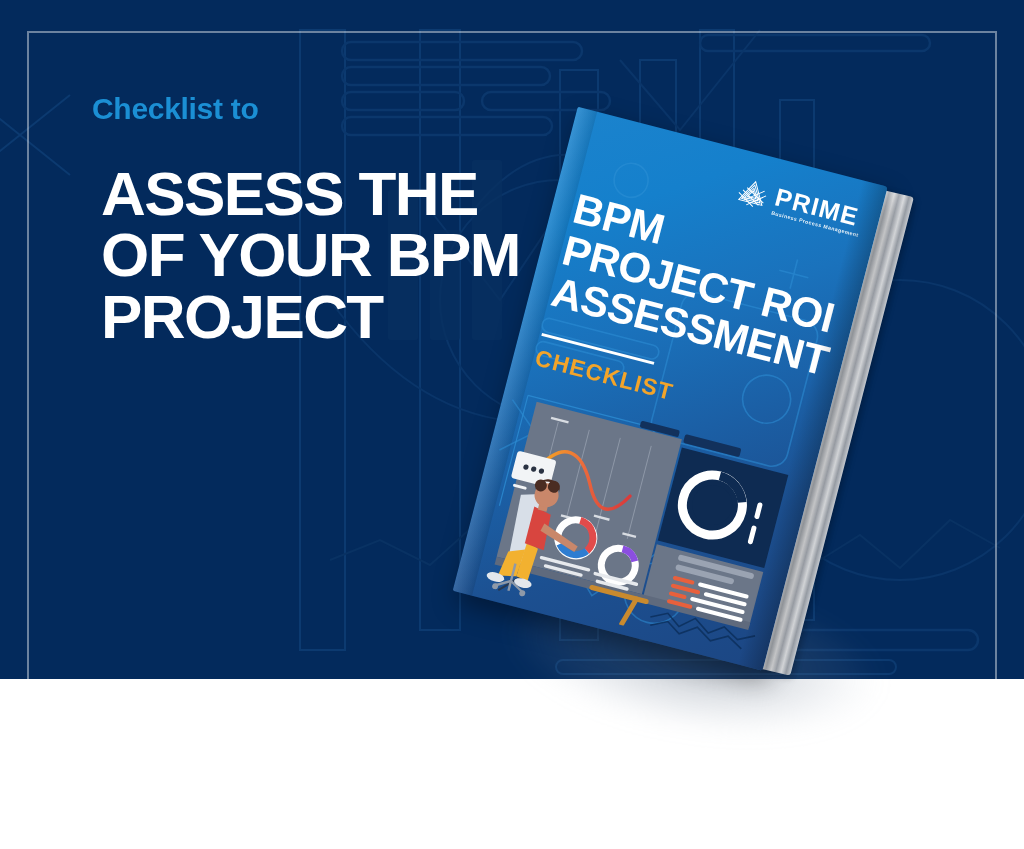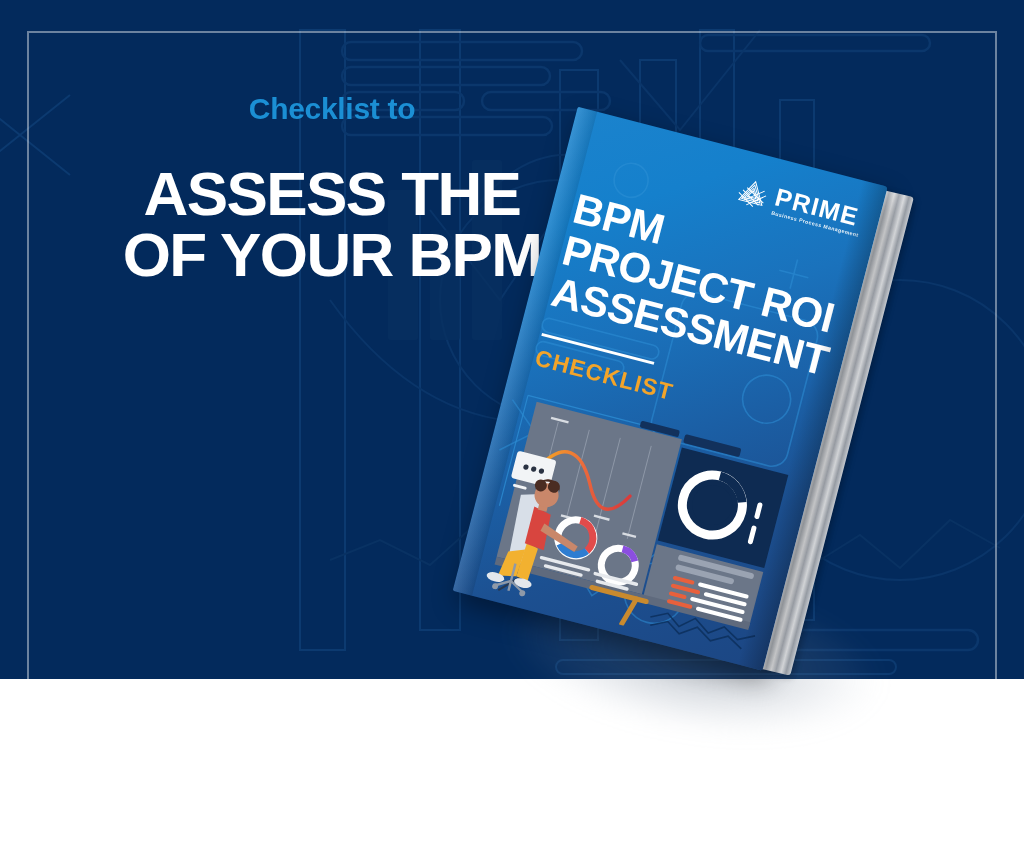--- a/index.html
+++ b/index.html
@@ -21,21 +21,20 @@
   }
 
   
   .hero-panel {
     position: absolute;
     left: 0; top: 0;
     width: 1024px;
     height: 679px;
     background: #032A5C;
     overflow: hidden;
-    text-align: center;
   }
 
   
   .bg-art {
     position: absolute;
     left: 0; top: 0;
     width: 1024px; height: 679px;
     opacity: 1;
   }
 
@@ -63,20 +62,21 @@
     line-height: 1.1;
   }
   .headline {
     margin-top: 38px;
     font-size: 62px;
     font-weight: 700;
     color: #ffffff;
     line-height: 0.99;
     letter-spacing: -1.6px;
     text-transform: uppercase;
+    margin-left: 9px;
   }
   .headline .hl-line { display: block; white-space: nowrap; }
 
   
   .book-wrap {
     position: absolute;
     left: 470px; top: 120px;
     width: 470px; height: 700px;
   }
 
@@ -282,20 +282,21 @@
         <rect x="430" y="230" width="30" height="110" rx="3"></rect>
         <rect x="472" y="160" width="30" height="180" rx="3"></rect>
       </g>
     </svg>
 
     <div class="headline-block">
       <div class="eyebrow">Checklist to</div>
       <div class="headline">
         <span class="hl-line">ASSESS THE</span>
         <span class="hl-line">OF YOUR BPM</span>
+        <span class="hl-line">PROJECT</span>
       </div>
     </div>
 
   </div>
 
   <div class="frame"></div>
 
   <div class="book-wrap">
 
     <div class="book-shadow"></div>

